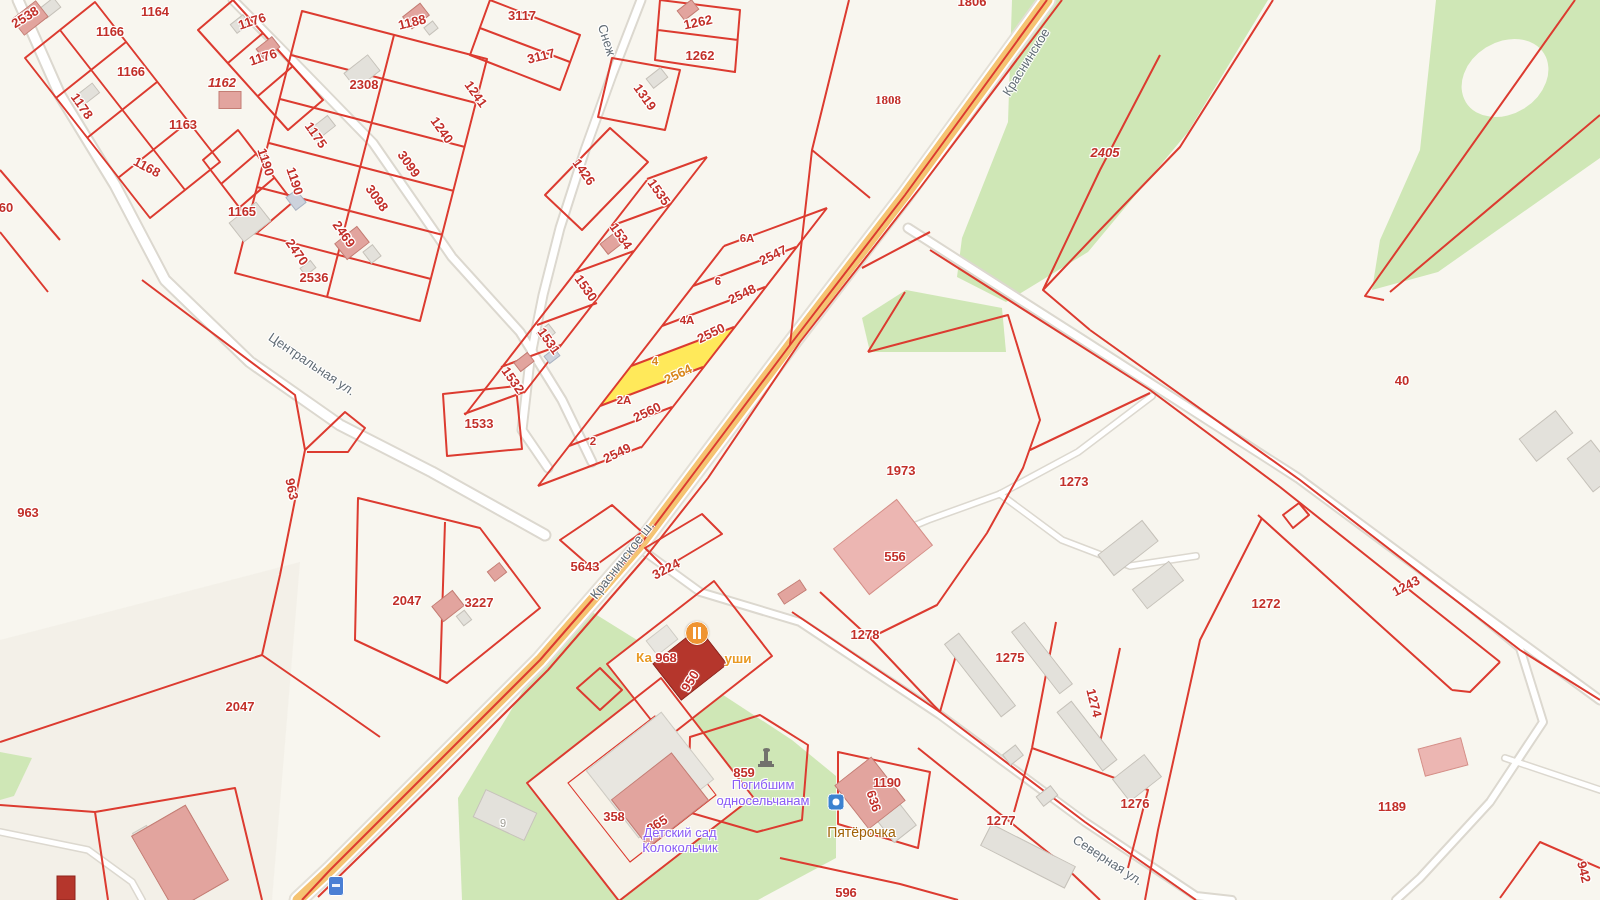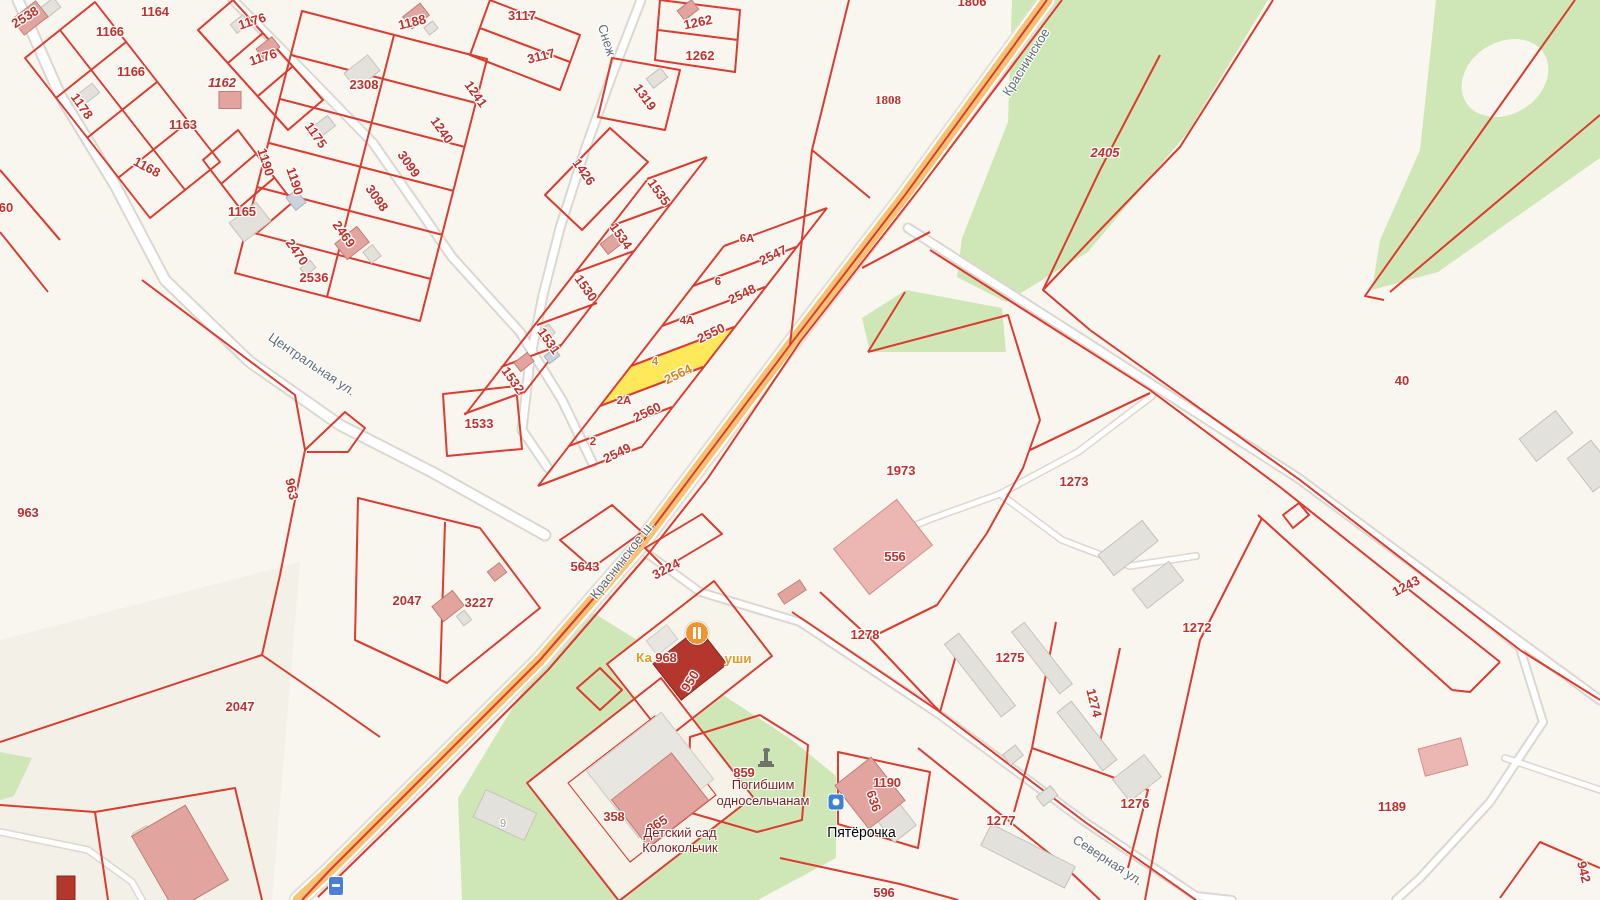--- a/index.html
+++ b/index.html
@@ -8,23 +8,23 @@
   #base{position:absolute;left:0;top:0;}
   #label-layer{position:absolute;left:0;top:0;width:100%;height:100%;pointer-events:none;}
   .lbl{position:absolute;white-space:nowrap;transform:translate(-50%,-50%);
        text-shadow:-1px -1px 0 #fff,1px -1px 0 #fff,-1px 1px 0 #fff,1px 1px 0 #fff,0 0 3px #fff;}
   .num{font-size:13px;font-weight:bold;color:#c2302a;}
   .hnum{font-size:11.5px;font-weight:bold;color:#c2302a;}
   .numo{font-size:13px;font-weight:bold;color:#d9861c;}
   .hnumo{font-size:11.5px;font-weight:bold;color:#d9861c;}
   .bnum{font-size:11px;color:#a09e96;}
   .street{font-size:13px;color:#626d76;}
-  .poig{font-size:13px;color:#7f1d1d;}
+  .poig{font-size:13px;color:#8b5cf6;}
   .poio{font-size:13.5px;font-weight:bold;color:#e89a25;}
-  .poib{font-size:14px;color:#000000;padding-left:21px;}
+  .poib{font-size:14px;color:#a16207;padding-left:21px;}
   
   #watermark{position:absolute;left:712px;top:412px;width:178px;height:74px;
      background:rgba(255,255,255,.78);display:flex;flex-direction:column;align-items:center;
      justify-content:center;z-index:30;}
   .wm-row{display:flex;align-items:center;line-height:1;}
   .wm-big{font-size:25px;font-weight:bold;color:#8f8f8f;letter-spacing:2px;}
   .wm-tri{width:0;height:0;border-left:12px solid transparent;border-right:12px solid transparent;
      border-bottom:21px solid #c0392b;margin:0 2px;}
   .wm-sub{font-size:7.5px;color:#9c9c9c;letter-spacing:1.5px;margin-top:2px;}
   
@@ -248,30 +248,30 @@
       <span class="lbl num" style="left: 479px; top: 602px; transform: translate(-50%, -50%) rotate(0deg);">3227</span>
       <span class="lbl num" style="left: 585px; top: 566px; transform: translate(-50%, -50%) rotate(0deg);">5643</span>
       <span class="lbl num" style="left: 666px; top: 569px; transform: translate(-50%, -50%) rotate(-28deg);">3224</span>
       <span class="lbl num" style="left: 666px; top: 657px; transform: translate(-50%, -50%) rotate(0deg);">968</span>
       <span class="lbl num" style="left: 690px; top: 681px; transform: translate(-50%, -50%) rotate(-58deg);">950</span>
       <span class="lbl num" style="left: 240px; top: 706px; transform: translate(-50%, -50%) rotate(0deg);">2047</span>
       <span class="lbl num" style="left: 895px; top: 556px; transform: translate(-50%, -50%) rotate(0deg);">556</span>
       <span class="lbl num" style="left: 901px; top: 470px; transform: translate(-50%, -50%) rotate(0deg);">1973</span>
       <span class="lbl num" style="left: 1074px; top: 481px; transform: translate(-50%, -50%) rotate(0deg);">1273</span>
       <span class="lbl num" style="left: 865px; top: 634px; transform: translate(-50%, -50%) rotate(0deg);">1278</span>
-      <span class="lbl num" style="left: 1197px; top: 603px; transform: translate(-50%, -50%) rotate(0deg); margin-top: 24px;">1272</span>
+      <span class="lbl num" style="left: 1266px; top: 603px; transform: translate(-50%, -50%) rotate(0deg);">1272</span>
       <span class="lbl num" style="left: 1010px; top: 657px; transform: translate(-50%, -50%) rotate(0deg);">1275</span>
       <span class="lbl num" style="left: 1094px; top: 703px; transform: translate(-50%, -50%) rotate(76deg);">1274</span>
       <span class="lbl num" style="left: 1406px; top: 586px; transform: translate(-50%, -50%) rotate(-28deg);">1243</span>
       <span class="lbl num" style="left: 1135px; top: 803px; transform: translate(-50%, -50%) rotate(0deg);">1276</span>
       <span class="lbl num" style="left: 1001px; top: 820px; transform: translate(-50%, -50%) rotate(0deg);">1277</span>
       <span class="lbl num" style="left: 1392px; top: 806px; transform: translate(-50%, -50%) rotate(0deg);">1189</span>
       <span class="lbl num" style="left: 887px; top: 782px; transform: translate(-50%, -50%) rotate(0deg);">1190</span>
       <span class="lbl num" style="left: 874px; top: 801px; transform: translate(-50%, -50%) rotate(72deg);">636</span>
-      <span class="lbl num" style="left: 884px; top: 892px; transform: translate(-50%, -50%) rotate(0deg);">596</span>
+      <span class="lbl num" style="left: 846px; top: 892px; transform: translate(-50%, -50%) rotate(0deg);">596</span>
       <span class="lbl num" style="left: 614px; top: 816px; transform: translate(-50%, -50%) rotate(0deg);">358</span>
       <span class="lbl num" style="left: 657px; top: 824px; transform: translate(-50%, -50%) rotate(-32deg);">865</span>
       <span class="lbl num" style="left: 744px; top: 772px; transform: translate(-50%, -50%) rotate(0deg);">859</span>
       <span class="lbl num" style="left: 1584px; top: 872px; transform: translate(-50%, -50%) rotate(76deg);">942</span>
       <span class="lbl bnum" style="left: 503px; top: 823px; transform: translate(-50%, -50%) rotate(0deg);">9</span>
       <span class="lbl street" style="left: 312px; top: 364px; transform: translate(-50%, -50%) rotate(34deg);">Центральная ул.</span>
       <span class="lbl street" style="left: 607px; top: 40px; transform: translate(-50%, -50%) rotate(72deg);">Снеж</span>
       <span class="lbl street" style="left: 1026px; top: 62px; transform: translate(-50%, -50%) rotate(-58deg);">Краснинское</span>
       <span class="lbl street" style="left: 622px; top: 560px; transform: translate(-50%, -50%) rotate(-52deg);">Краснинское ш.</span>
       <span class="lbl street" style="left: 1108px; top: 860px; transform: translate(-50%, -50%) rotate(33deg);">Северная ул.</span>

